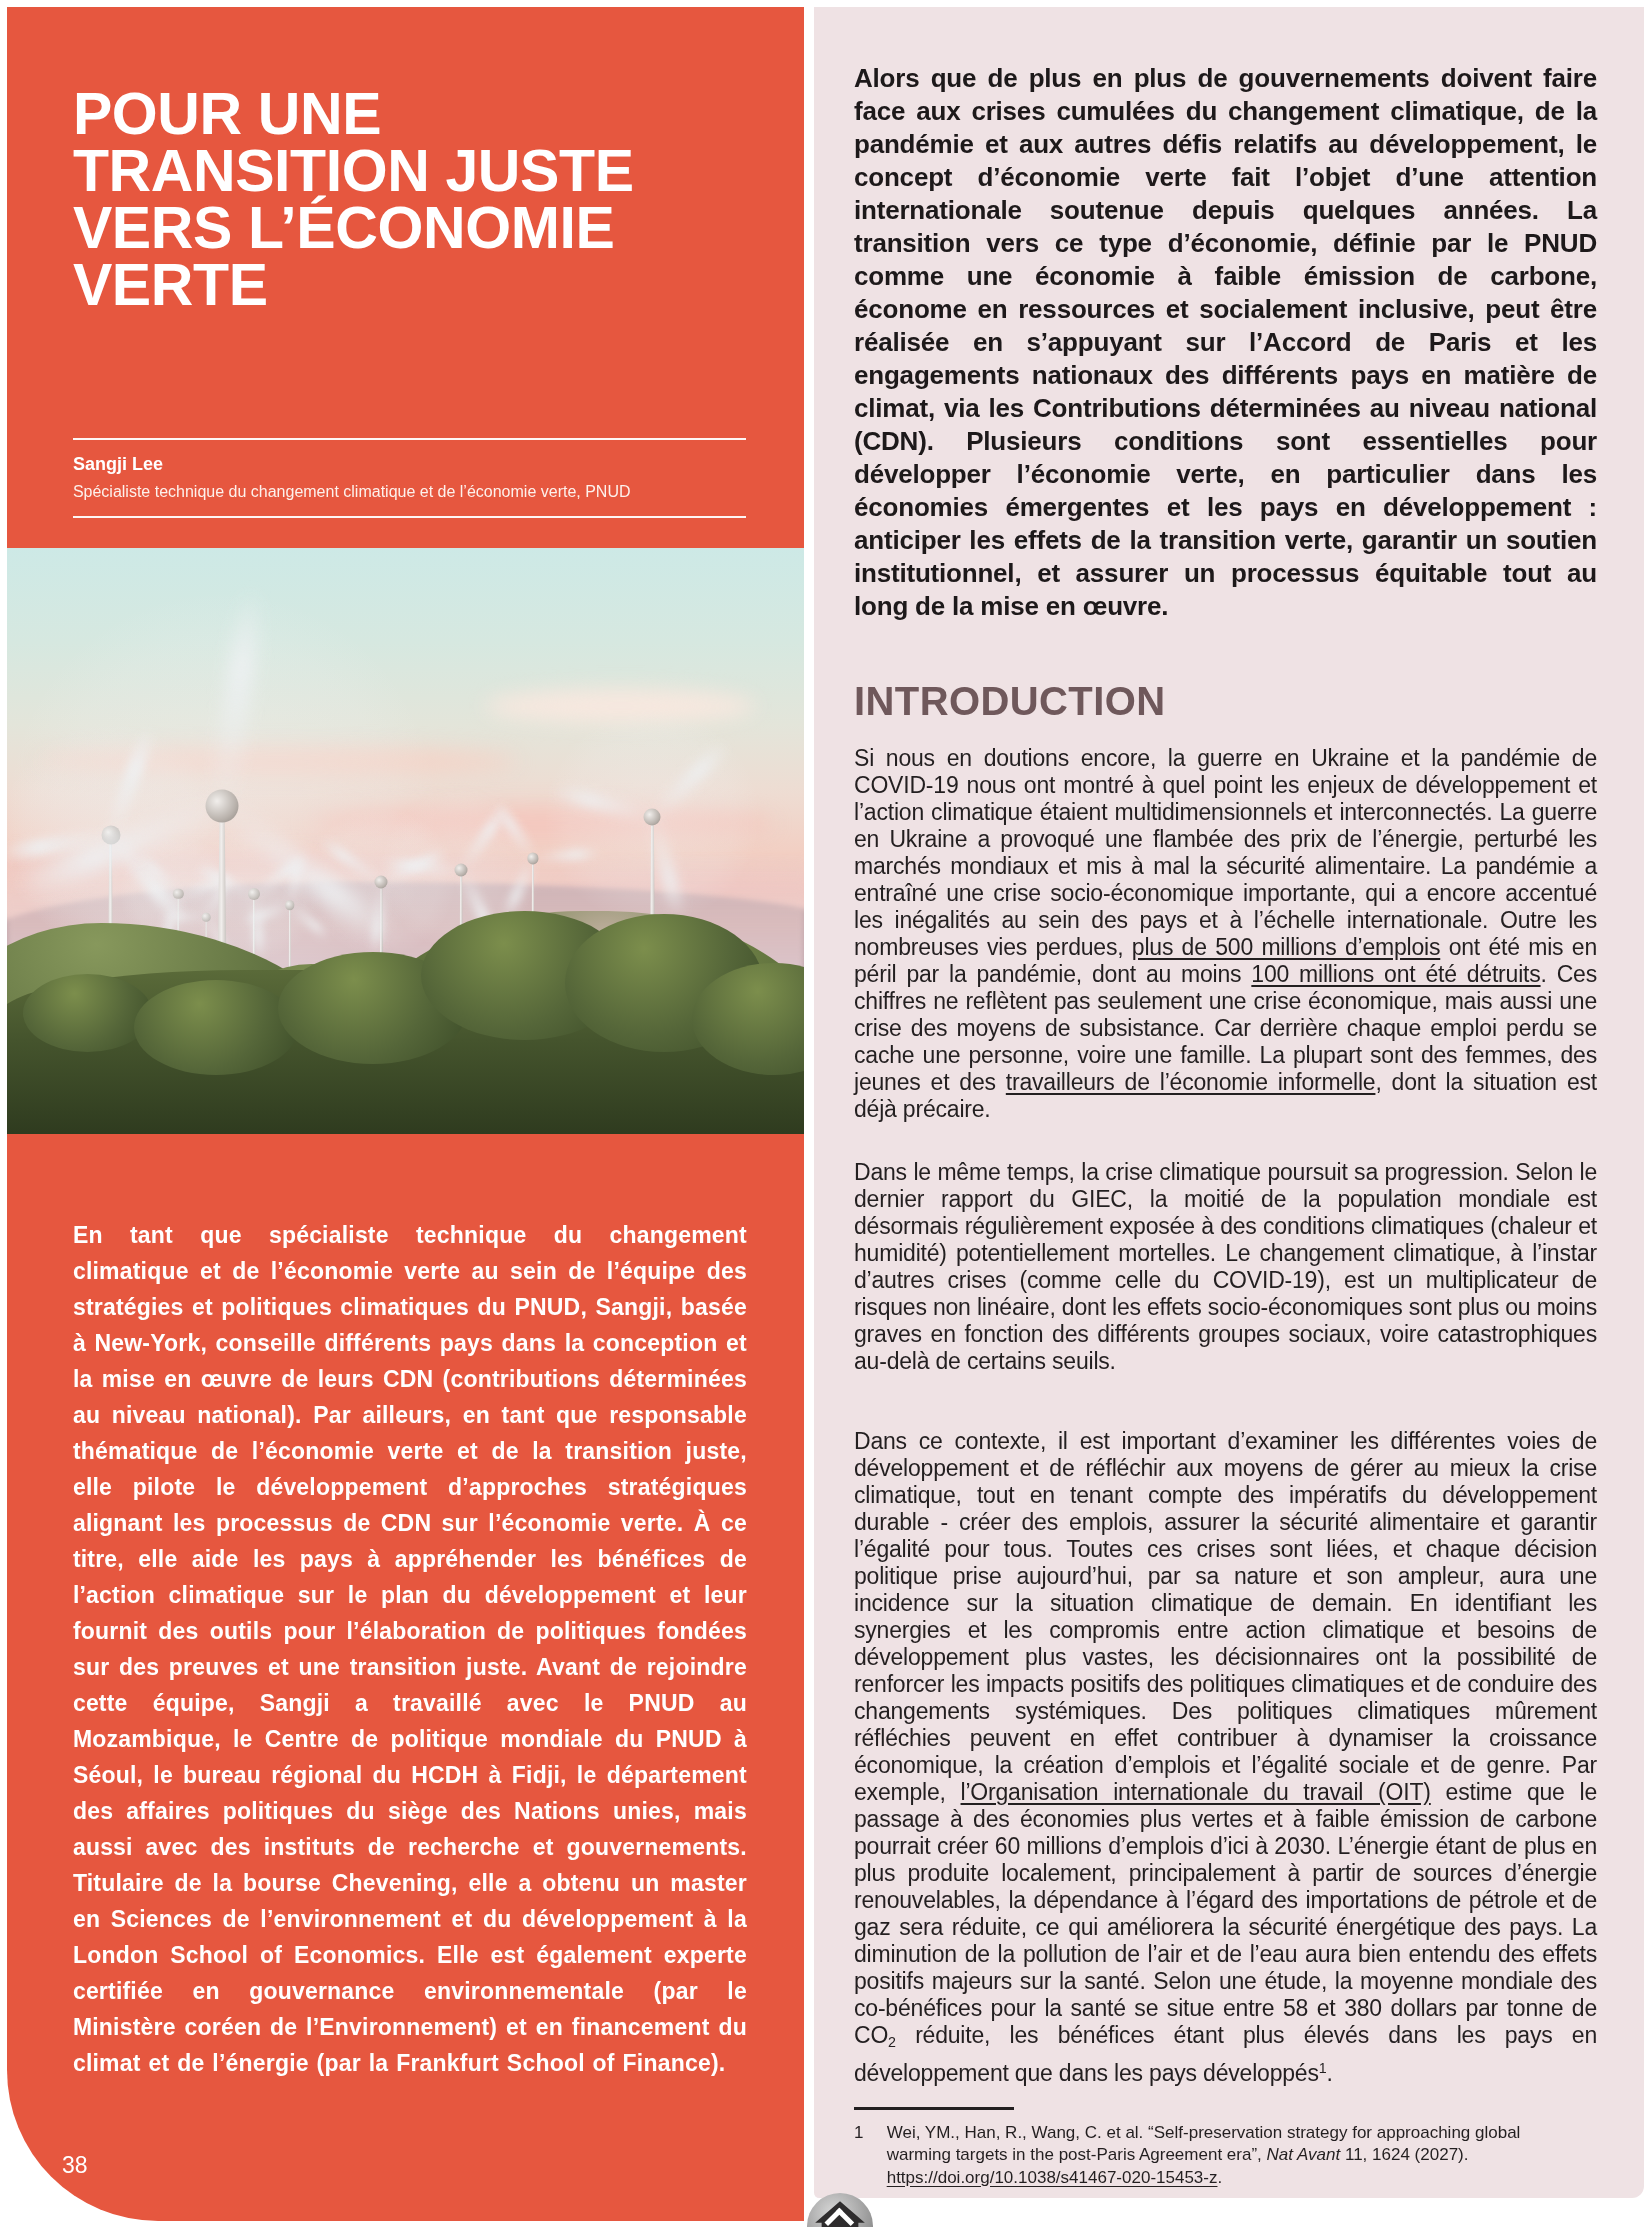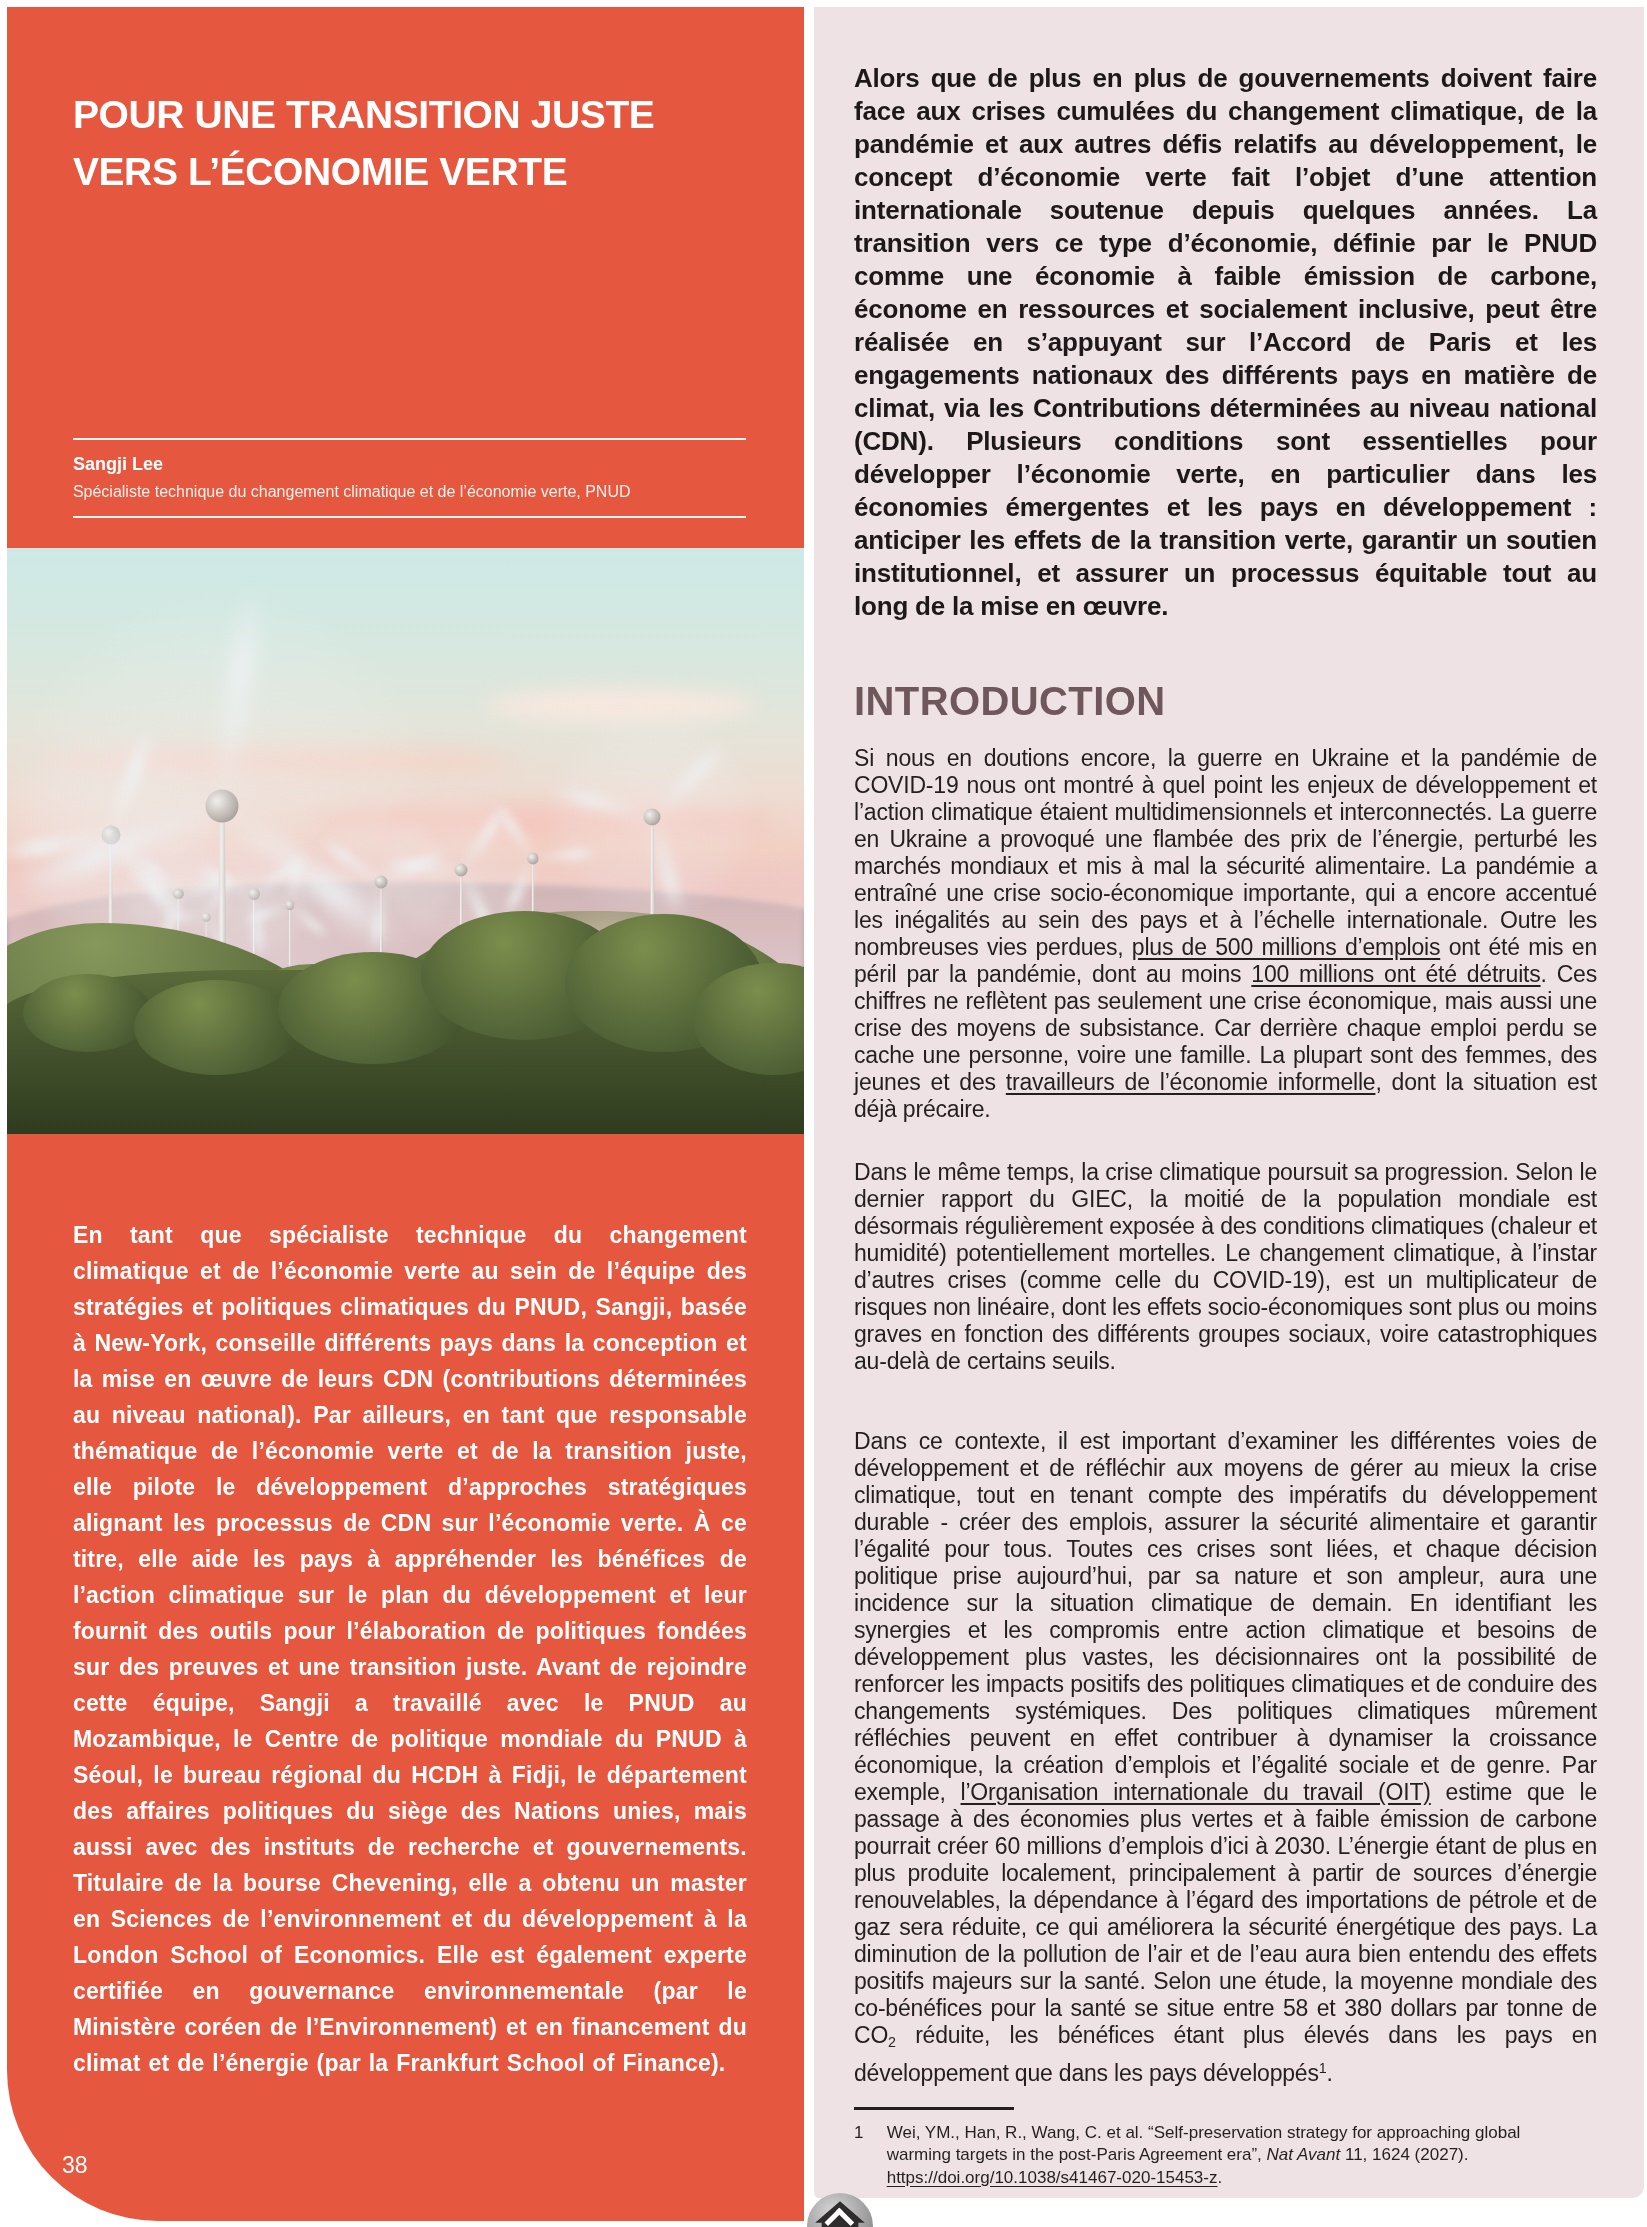--- a/index.html
+++ b/index.html
@@ -15,21 +15,21 @@
     font-family:"Liberation Sans","DejaVu Sans",sans-serif;
   }
   
   .left-panel{
     position:absolute;left:6.9px;top:6.9px;width:797px;height:2214px;
     background:var(--red);
     border-bottom-left-radius:151px;
   }
   .article-title{
     position:absolute;left:66px;top:79px;width:603px;
-    font-size:39px;line-height:57px;font-weight:700;color:#ffffff;
+    font-size:59px;line-height:57px;font-weight:700;color:#ffffff;
     letter-spacing:-0.4px;
   }
   .author-block{position:absolute;left:66px;top:431px;width:673px;}
   .author-rule{height:1.7px;background:rgba(255,255,255,0.95);}
   .author-name{margin-top:11.2px;font-size:18px;line-height:27.6px;font-weight:700;color:#ffffff;}
   .author-role{margin-top:1.7px;margin-bottom:12px;font-size:16px;line-height:24px;font-weight:400;color:#fdf1ec;}
   .bio-text{
     position:absolute;left:66px;top:1210px;width:674px;
     font-size:23px;line-height:36px;font-weight:700;color:#ffffff;
     text-align:justify;letter-spacing:0.2px;word-spacing:1.3px;

